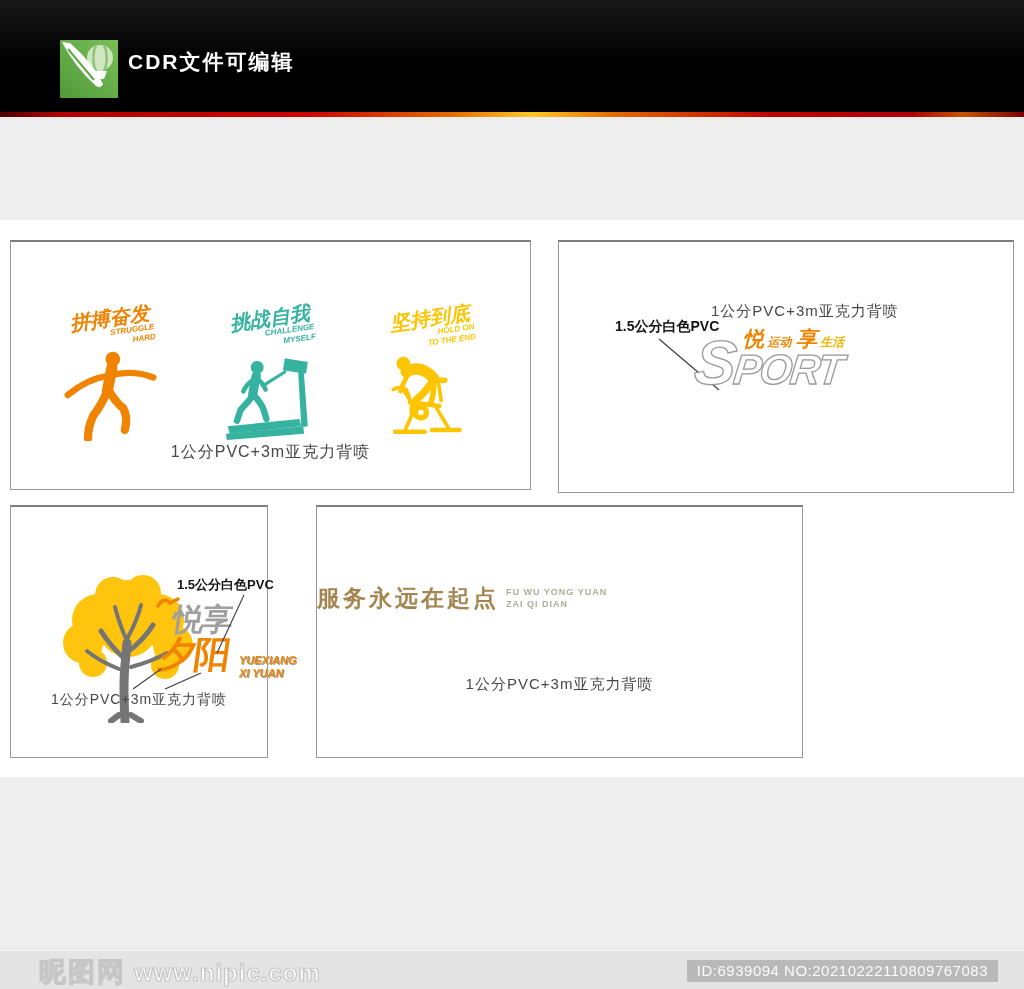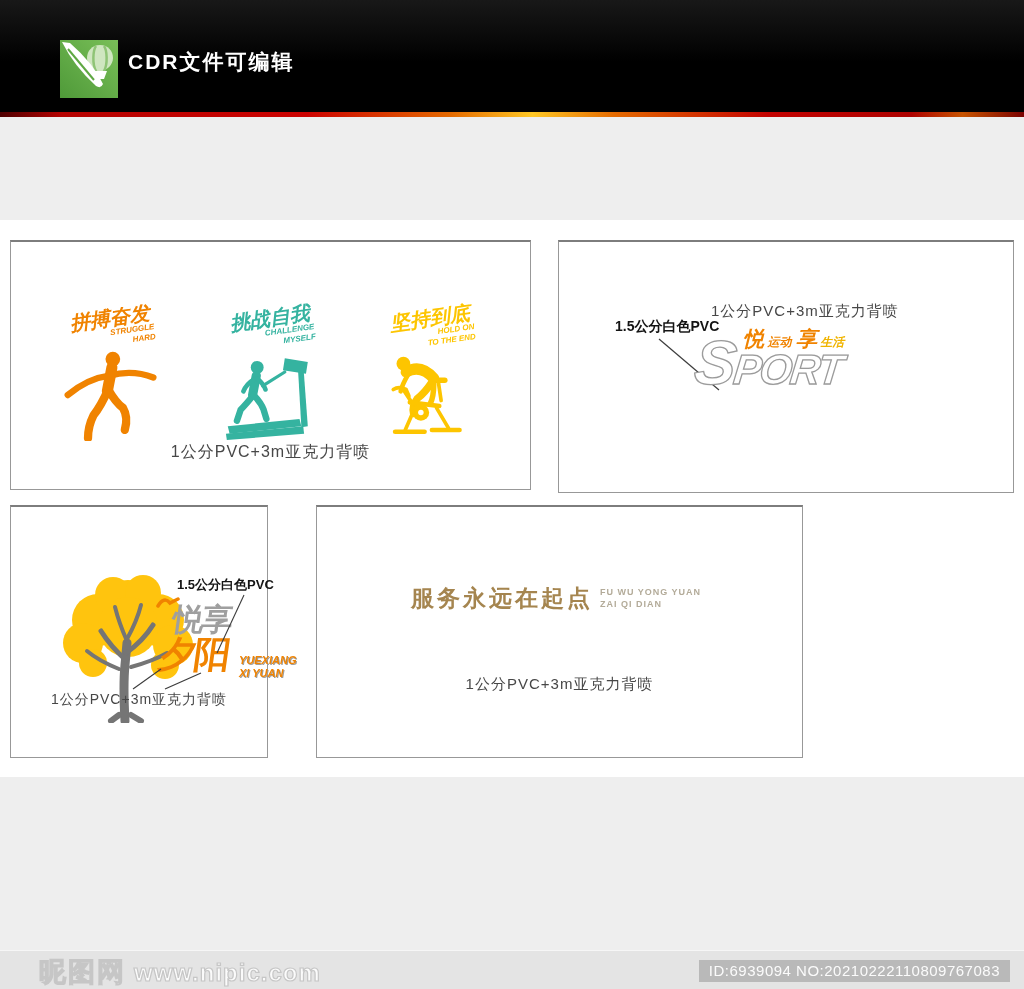--- a/index.html
+++ b/index.html
@@ -47,33 +47,33 @@
   
   .p3-label{position:absolute;left:166px;top:69px;font-size:13px;font-weight:bold;color:#141414;white-space:nowrap;}
   .tree{position:absolute;left:42px;top:58px;}
   .bird{position:absolute;left:145px;top:88px;}
   .p3-cn1{position:absolute;left:162px;top:92px;font-size:31px;font-weight:bold;color:#9f9f9f;transform:skewX(-8deg);letter-spacing:-2px;white-space:nowrap;}
   .p3-cn2{position:absolute;left:148px;top:123px;font-size:37px;font-weight:bold;transform:skewX(-8deg);letter-spacing:-2px;white-space:nowrap;}
   .p3-en{position:absolute;left:228px;top:147px;font-size:11px;font-weight:bold;font-style:italic;line-height:1.2;text-shadow:1px 1px 0 #9f9f9f;white-space:nowrap;}
   .p3-caption{position:absolute;left:0;width:100%;bottom:48px;text-align:center;font-size:14px;}
 
   
-  .slogan{position:absolute;left:0;right:0;top:76px;display:flex;flex-direction:column;align-items:center;gap:0;}
+  .slogan{position:absolute;left:0;right:0;top:76px;display:flex;flex-direction:row;align-items:center;gap:0;}
   .slogan-row{display:flex;align-items:center;}
   .hanzi{font-size:23px;font-weight:bold;letter-spacing:3px;}
   .py{font-size:9px;font-weight:bold;color:#b3ab99;line-height:1.3;margin:0 7px;letter-spacing:1px;}
   .py-r{text-align:right;}
   .p4-caption{position:absolute;left:0;width:100%;top:168px;text-align:center;font-size:15px;}
 
   
   .footer{position:absolute;left:0;top:950px;width:100%;height:39px;background:#e4e4e4;border-top:1px solid #f6f6f6;box-sizing:border-box;}
   .wm{position:absolute;left:12px;top:3px;display:flex;align-items:baseline;gap:8px;}
   .wm-site{font-size:27px;font-weight:bold;color:#fbfbfb;-webkit-text-stroke:1.2px #c6c6c6;letter-spacing:2px;padding-left:27px;}
   .wm-url{font-size:24px;font-weight:bold;color:#fbfbfb;-webkit-text-stroke:1.2px #c6c6c6;letter-spacing:1px;}
-  .idbox{position:absolute;right:14px;top:9px;background:#b9b9b9;color:#fbfbfb;font-size:15px;padding:2px 10px 3px;letter-spacing:0.5px;}
+  .idbox{position:absolute;right:26px;top:9px;background:#b9b9b9;color:#fbfbfb;font-size:15px;padding:2px 10px 3px;letter-spacing:0.5px;}
 </style>
 </head>
 <body>
 
 <div class="page">
 
   <div class="header">
     <svg class="logo" viewBox="0 0 58 58">
       <defs>
         <linearGradient id="lg" x1="0" y1="1" x2="1" y2="0">

